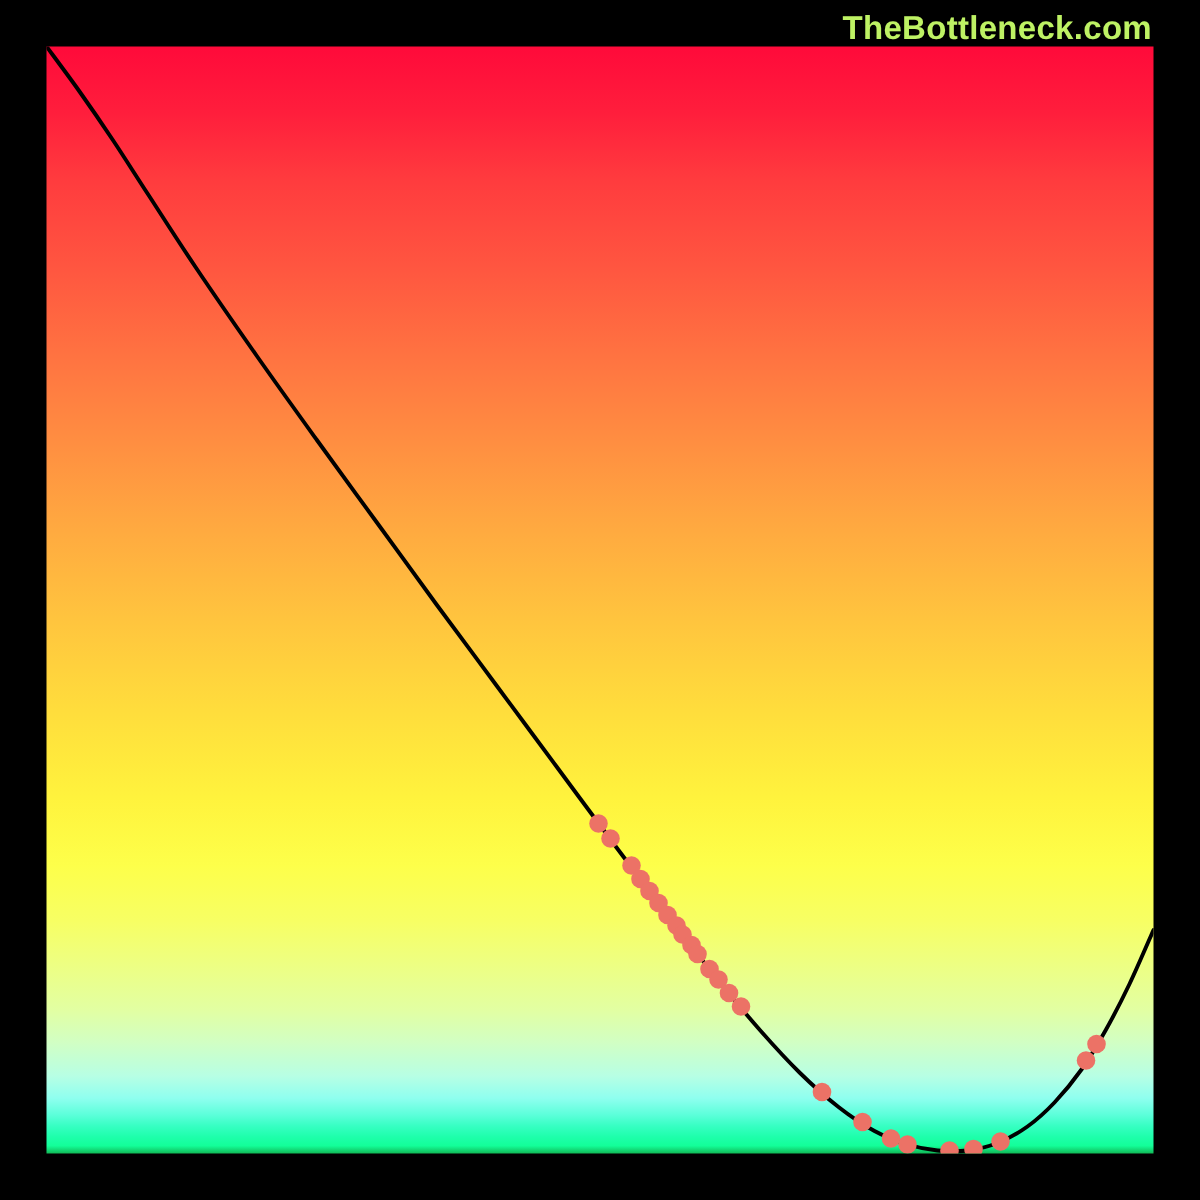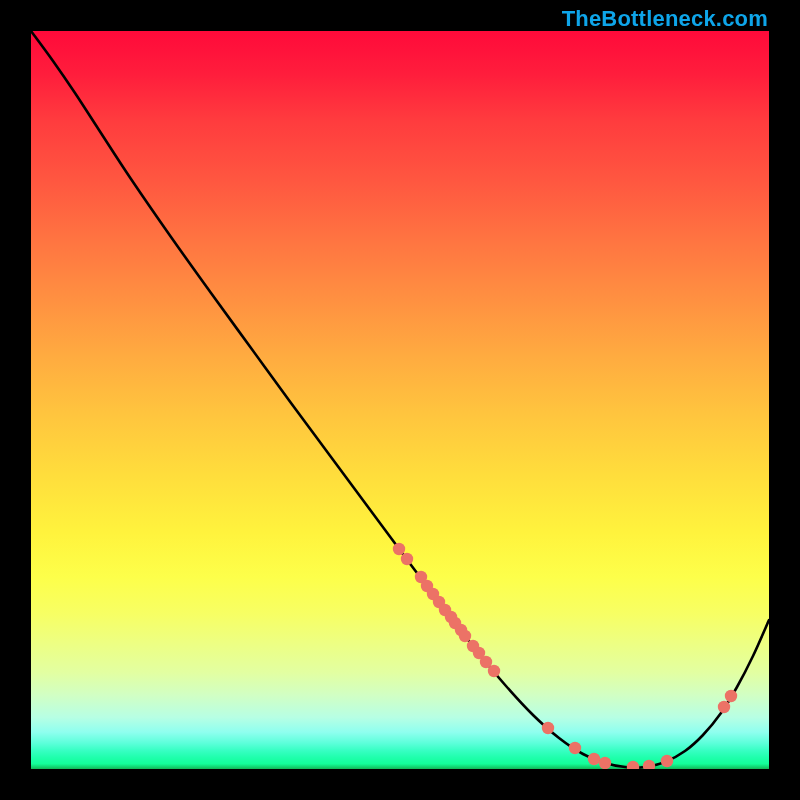--- a/index.html
+++ b/index.html
@@ -61,21 +61,21 @@
     fill: #ec7266;
     stroke: none;
   }
   .watermark {
     position: absolute;
     top: 6px;
     right: 32px;
     font-family: Arial, Helvetica, sans-serif;
     font-size: 22px;
     font-weight: bold;
-    color: #0ea5e9;
+    color: #bef264;
     letter-spacing: 0.2px;
   }
 </style>
 </head>
 <body>
 
 <div class="plot-area">
   <div class="gradient-bg"></div>
   <svg class="curve-svg" viewBox="0 0 738 738" preserveAspectRatio="none">
     <path id="curve-path" class="curve-path" d="M 0 0 C 3.67 5.00, 14.67 19.67, 22 30 C 29.33 40.33, 36.33 50.50, 44 62 C 51.67 73.50, 58.67 84.67, 68 99 C 77.33 113.33, 88.00 130.17, 100 148 C 112.00 165.83, 126.67 187.00, 140 206 C 153.33 225.00, 166.67 243.50, 180 262 C 193.33 280.50, 206.67 298.67, 220 317 C 233.33 335.33, 246.67 353.83, 260 372 C 273.33 390.17, 286.67 408.00, 300 426 C 313.33 444.00, 326.67 462.00, 340 480 C 353.33 498.00, 367.50 517.33, 380 534 C 392.50 550.67, 404.17 565.83, 415 580 C 425.83 594.17, 435.00 606.50, 445 619 C 455.00 631.50, 465.50 644.17, 475 655 C 484.50 665.83, 493.17 675.33, 502 684 C 510.83 692.67, 519.67 700.50, 528 707 C 536.33 713.50, 544.33 718.83, 552 723 C 559.67 727.17, 567.00 729.83, 574 732 C 581.00 734.17, 587.33 735.33, 594 736 C 600.67 736.67, 607.33 736.83, 614 736 C 620.67 735.17, 627.33 733.67, 634 731 C 640.67 728.33, 647.67 724.50, 654 720 C 660.33 715.50, 666.00 710.33, 672 704 C 678.00 697.67, 684.33 690.00, 690 682 C 695.67 674.00, 700.67 665.50, 706 656 C 711.33 646.50, 716.67 636.17, 722 625 C 727.33 613.83, 735.33 595.00, 738 589"></path>

